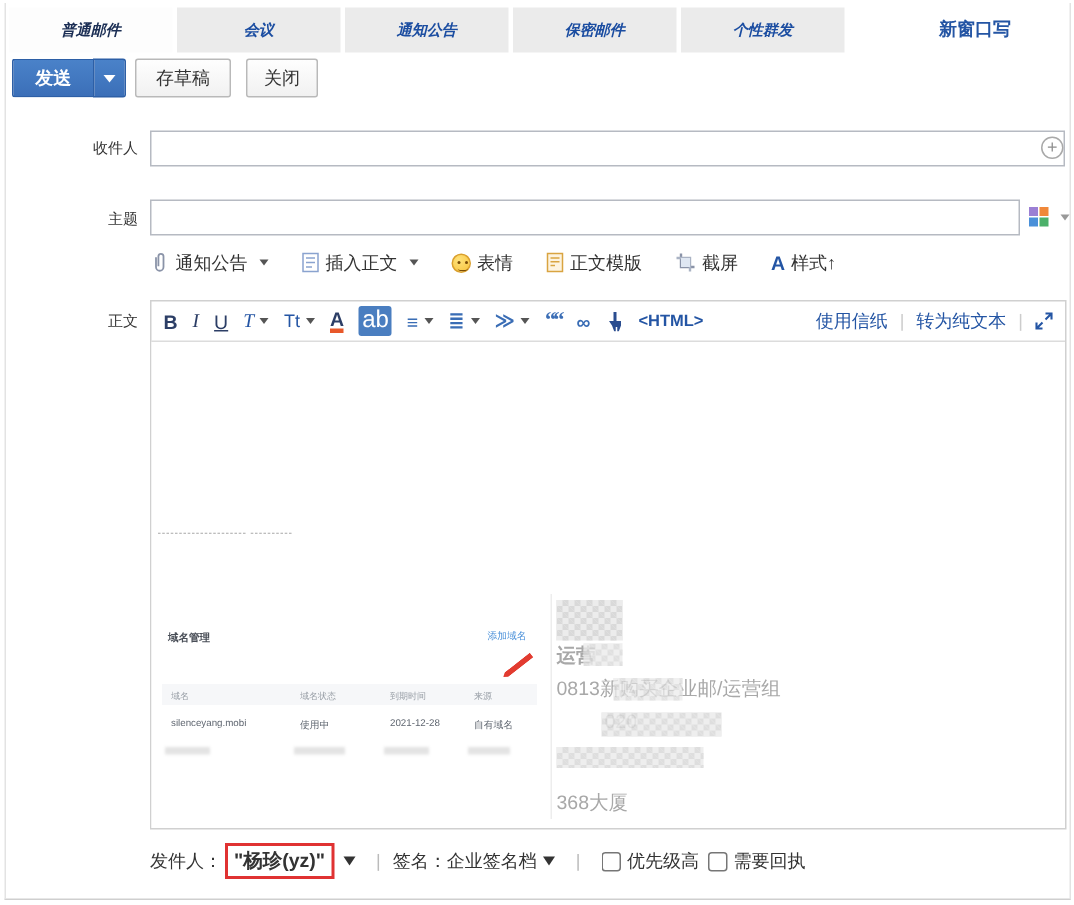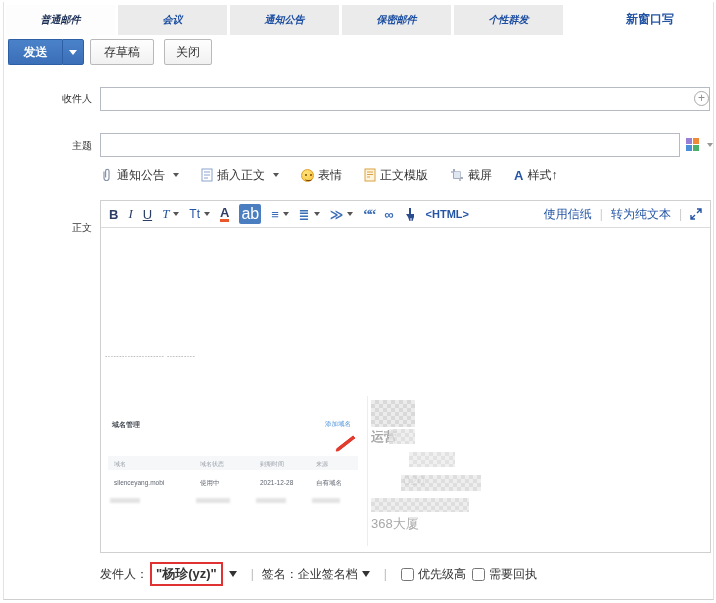--- a/index.html
+++ b/index.html
@@ -56,21 +56,21 @@
   #insert-bar { left:100px; top:164px; height:22px; display:flex; align-items:center; gap:22px; font-size:12px; color:#333; }
   .ins-item { display:flex; align-items:center; gap:4px; cursor:pointer; }
   .smiley { width:13px; height:13px; border-radius:50%; background:radial-gradient(circle at 35% 30%,#ffe27a,#f8c33c);
     border:1px solid #daa02e; position:relative; }
   .smiley::before { content:""; position:absolute; left:3px; top:4px; width:2px; height:2px; background:#7a4c06; border-radius:50%; box-shadow:5px 0 0 #7a4c06; }
   .smiley::after { content:""; position:absolute; left:3px; top:7px; width:7px; height:3px; border-bottom:1px solid #7a4c06; border-radius:50%; }
   .styleA { color:#2455a4; font-weight:bold; font-size:13px; }
 
   
   #editor { left:100px; top:200px; width:611px; height:353px; border:1px solid #d0d0d0; background:#fff; }
-  #editor-label { top:221px;text-align:right; }
+  #editor-label { top:207px;text-align:right; }
   #fmt-bar { position:absolute; left:0; top:0; width:609px; height:27px; border-bottom:1px solid #dcdcdc;
     display:flex; align-items:center; padding:0 8px; gap:10px; }
   .tool { color:#2c3e66; font-size:13px; cursor:pointer; display:inline-flex; align-items:center; }
   .tool.b { font-weight:bold; }
   .tool.i { font-style:italic; font-family:"Liberation Serif",serif; }
   .tool.u { text-decoration:underline; }
   .tool.fx { font-style:italic; font-family:"Liberation Serif",serif; color:#2455a4; }
   .tool.fs { color:#2455a4; font-size:12px; }
   .tool.fc { border-bottom:3px solid #e8582a; line-height:12px; font-weight:bold; }
   .tool.hl { background:#4a7ec0; color:#fff; font-size:16px; border-radius:2px; padding:1px 2px; }
@@ -284,25 +284,26 @@
           <i style="left:6px;width:30px;"></i>
             <i style="left:92px;width:34px;"></i>
             <i style="left:152px;width:30px;"></i>
             <i style="left:208px;width:28px;"></i>
         </div>
       </div>
 
       <div id="sig-name-blur" class="mosaic"></div>
       <div class="sigline" style="top:200px;font-weight:bold;">运营</div>
       <div id="sig-blur-2" class="mosaic"></div>
+      <div class="sigline" style="top:222px;">0813新购买企业邮/运营组</div>
       <div id="sig-blur-3" class="mosaic"></div>
       <div class="sigline" style="top:245px;margin-left:32px;">020</div>
       <div id="sig-blur-4" class="mosaic"></div>
       <div id="sig-blur-5" class="mosaic"></div>
-      <div class="sigline" style="top:287px;text-align:center;">368大厦</div>
+      <div class="sigline" style="top:298px;text-align:center;">368大厦</div>
     </div>
   </div>
 
   <div id="footer" class="abs">
     <span>发件人：</span>
     <span id="from-name-box">"杨珍(yz)"</span>
     <i class="ft-caret"></i>
     <span class="ft-sep">|</span>
     <span>签名：</span>
     <span>企业签名档</span>

